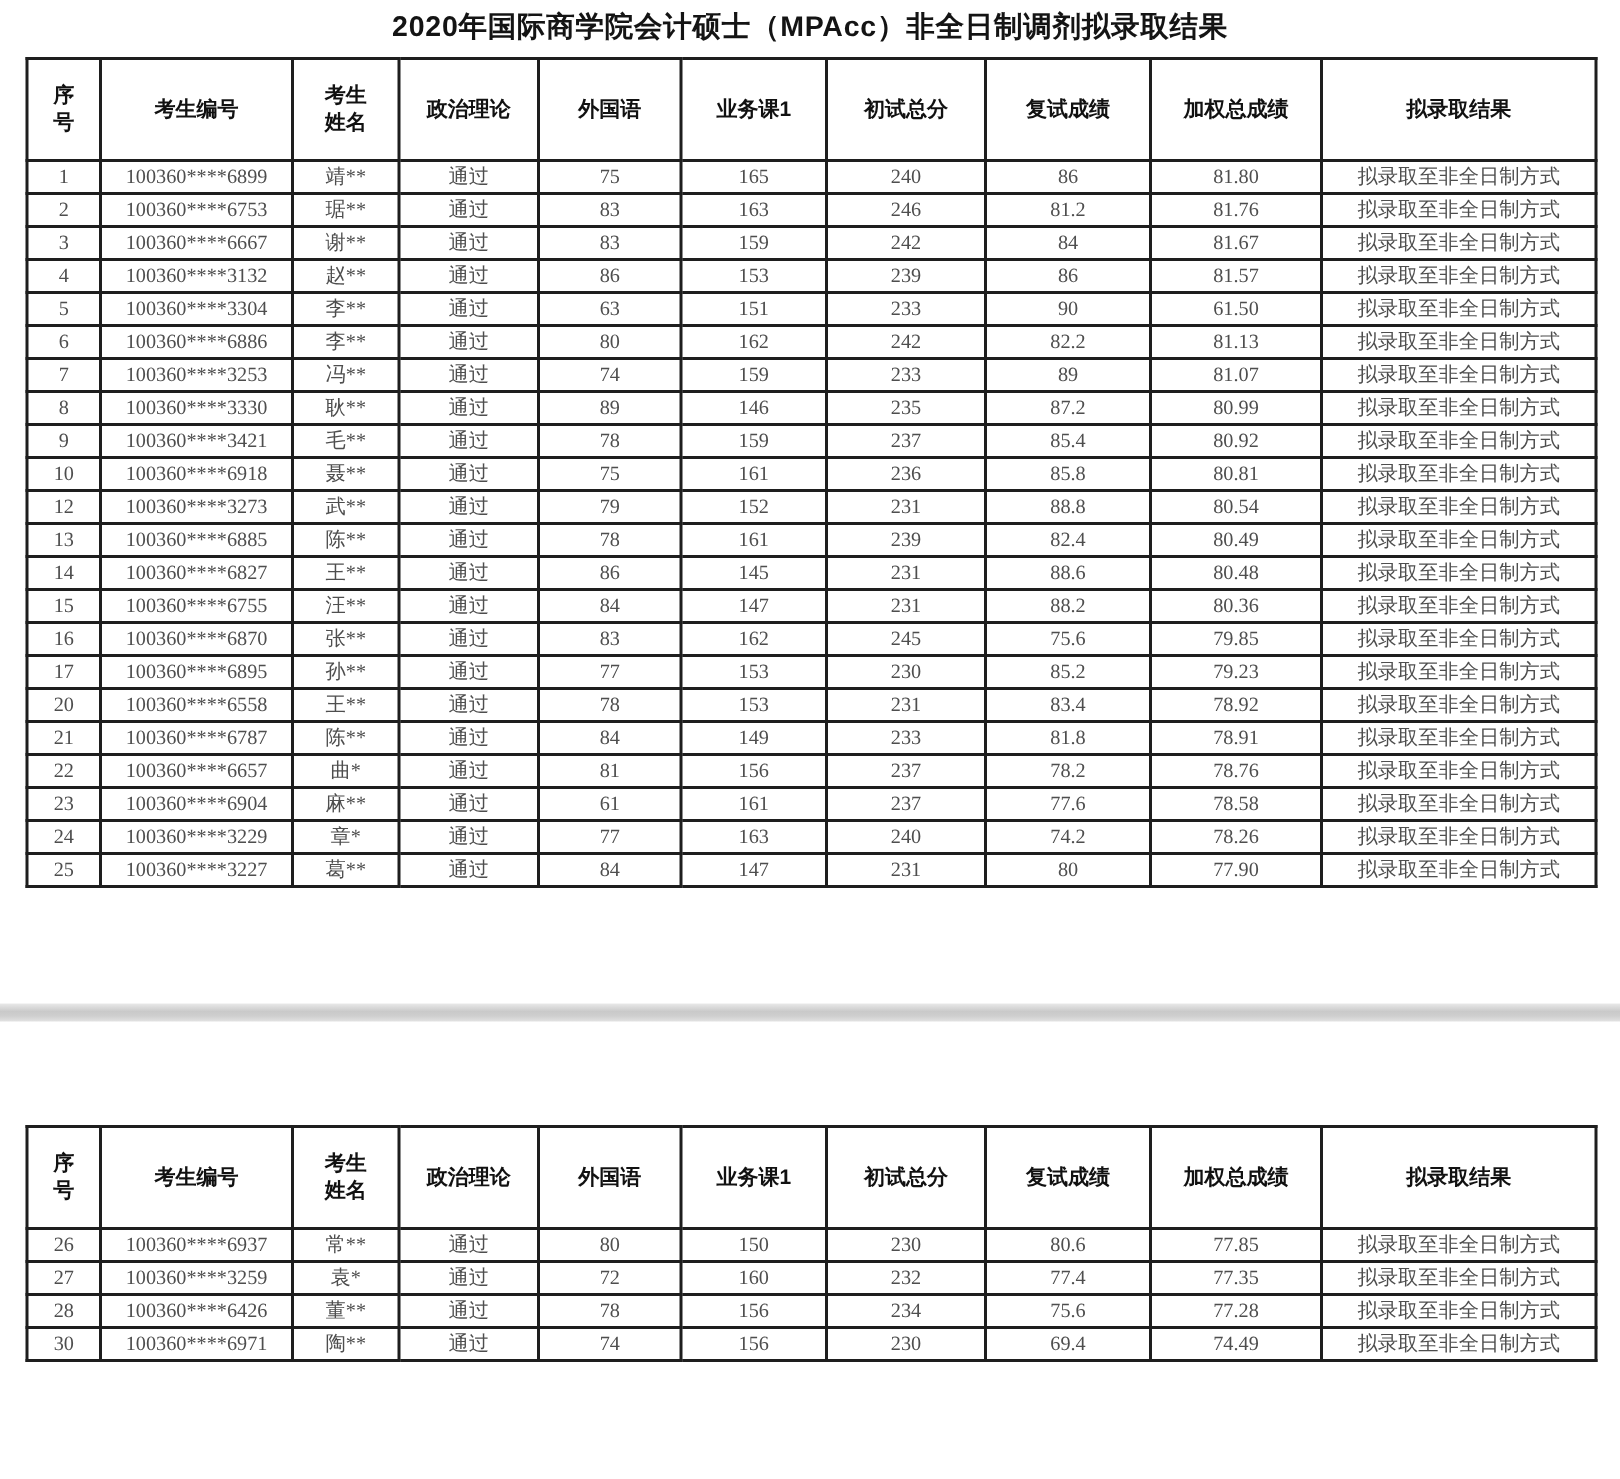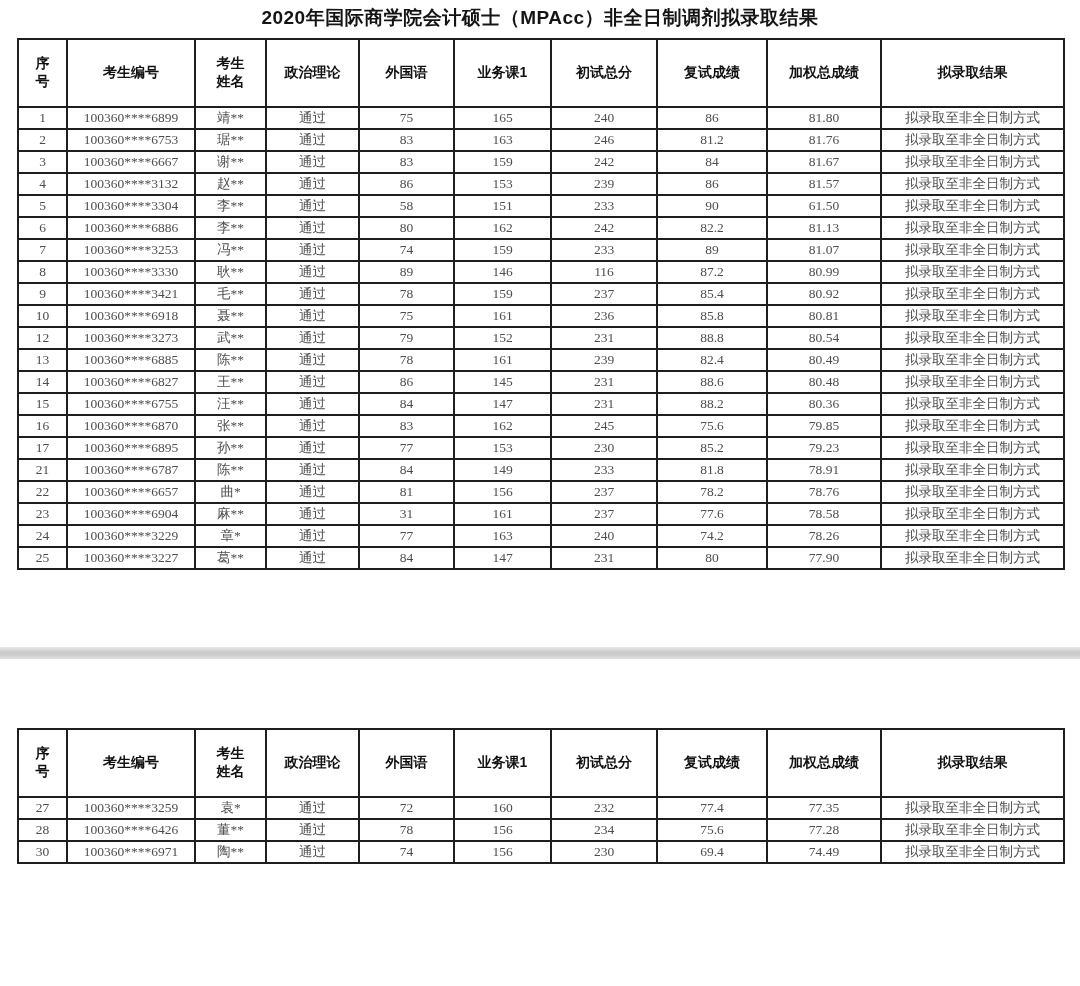--- a/index.html
+++ b/index.html
@@ -145,21 +145,21 @@
           <td>239</td>
           <td>86</td>
           <td>81.57</td>
           <td>拟录取至非全日制方式</td>
         </tr>
         <tr>
           <td>5</td>
           <td>100360****3304</td>
           <td>李**</td>
           <td>通过</td>
-          <td>58</td>
+          <td>63</td>
           <td>151</td>
           <td>233</td>
           <td>90</td>
           <td>61.50</td>
           <td>拟录取至非全日制方式</td>
         </tr>
         <tr>
           <td>6</td>
           <td>100360****6886</td>
           <td>李**</td>
@@ -183,21 +183,21 @@
           <td>81.07</td>
           <td>拟录取至非全日制方式</td>
         </tr>
         <tr>
           <td>8</td>
           <td>100360****3330</td>
           <td>耿**</td>
           <td>通过</td>
           <td>89</td>
           <td>146</td>
-          <td>116</td>
+          <td>235</td>
           <td>87.2</td>
           <td>80.99</td>
           <td>拟录取至非全日制方式</td>
         </tr>
         <tr>
           <td>9</td>
           <td>100360****3421</td>
           <td>毛**</td>
           <td>通过</td>
           <td>78</td>
@@ -285,20 +285,32 @@
           <td>孙**</td>
           <td>通过</td>
           <td>77</td>
           <td>153</td>
           <td>230</td>
           <td>85.2</td>
           <td>79.23</td>
           <td>拟录取至非全日制方式</td>
         </tr>
         <tr>
+          <td>20</td>
+          <td>100360****6558</td>
+          <td>王**</td>
+          <td>通过</td>
+          <td>78</td>
+          <td>153</td>
+          <td>231</td>
+          <td>83.4</td>
+          <td>78.92</td>
+          <td>拟录取至非全日制方式</td>
+        </tr>
+        <tr>
           <td>21</td>
           <td>100360****6787</td>
           <td>陈**</td>
           <td>通过</td>
           <td>84</td>
           <td>149</td>
           <td>233</td>
           <td>81.8</td>
           <td>78.91</td>
           <td>拟录取至非全日制方式</td>
@@ -313,21 +325,21 @@
           <td>237</td>
           <td>78.2</td>
           <td>78.76</td>
           <td>拟录取至非全日制方式</td>
         </tr>
         <tr>
           <td>23</td>
           <td>100360****6904</td>
           <td>麻**</td>
           <td>通过</td>
-          <td>31</td>
+          <td>61</td>
           <td>161</td>
           <td>237</td>
           <td>77.6</td>
           <td>78.58</td>
           <td>拟录取至非全日制方式</td>
         </tr>
         <tr>
           <td>24</td>
           <td>100360****3229</td>
           <td>章*</td>
@@ -380,20 +392,32 @@
           <th>外国语</th>
           <th>业务课1</th>
           <th>初试总分</th>
           <th>复试成绩</th>
           <th>加权总成绩</th>
           <th>拟录取结果</th>
         </tr>
     </thead>
     <tbody>
         <tr>
+          <td>26</td>
+          <td>100360****6937</td>
+          <td>常**</td>
+          <td>通过</td>
+          <td>80</td>
+          <td>150</td>
+          <td>230</td>
+          <td>80.6</td>
+          <td>77.85</td>
+          <td>拟录取至非全日制方式</td>
+        </tr>
+        <tr>
           <td>27</td>
           <td>100360****3259</td>
           <td>袁*</td>
           <td>通过</td>
           <td>72</td>
           <td>160</td>
           <td>232</td>
           <td>77.4</td>
           <td>77.35</td>
           <td>拟录取至非全日制方式</td>

